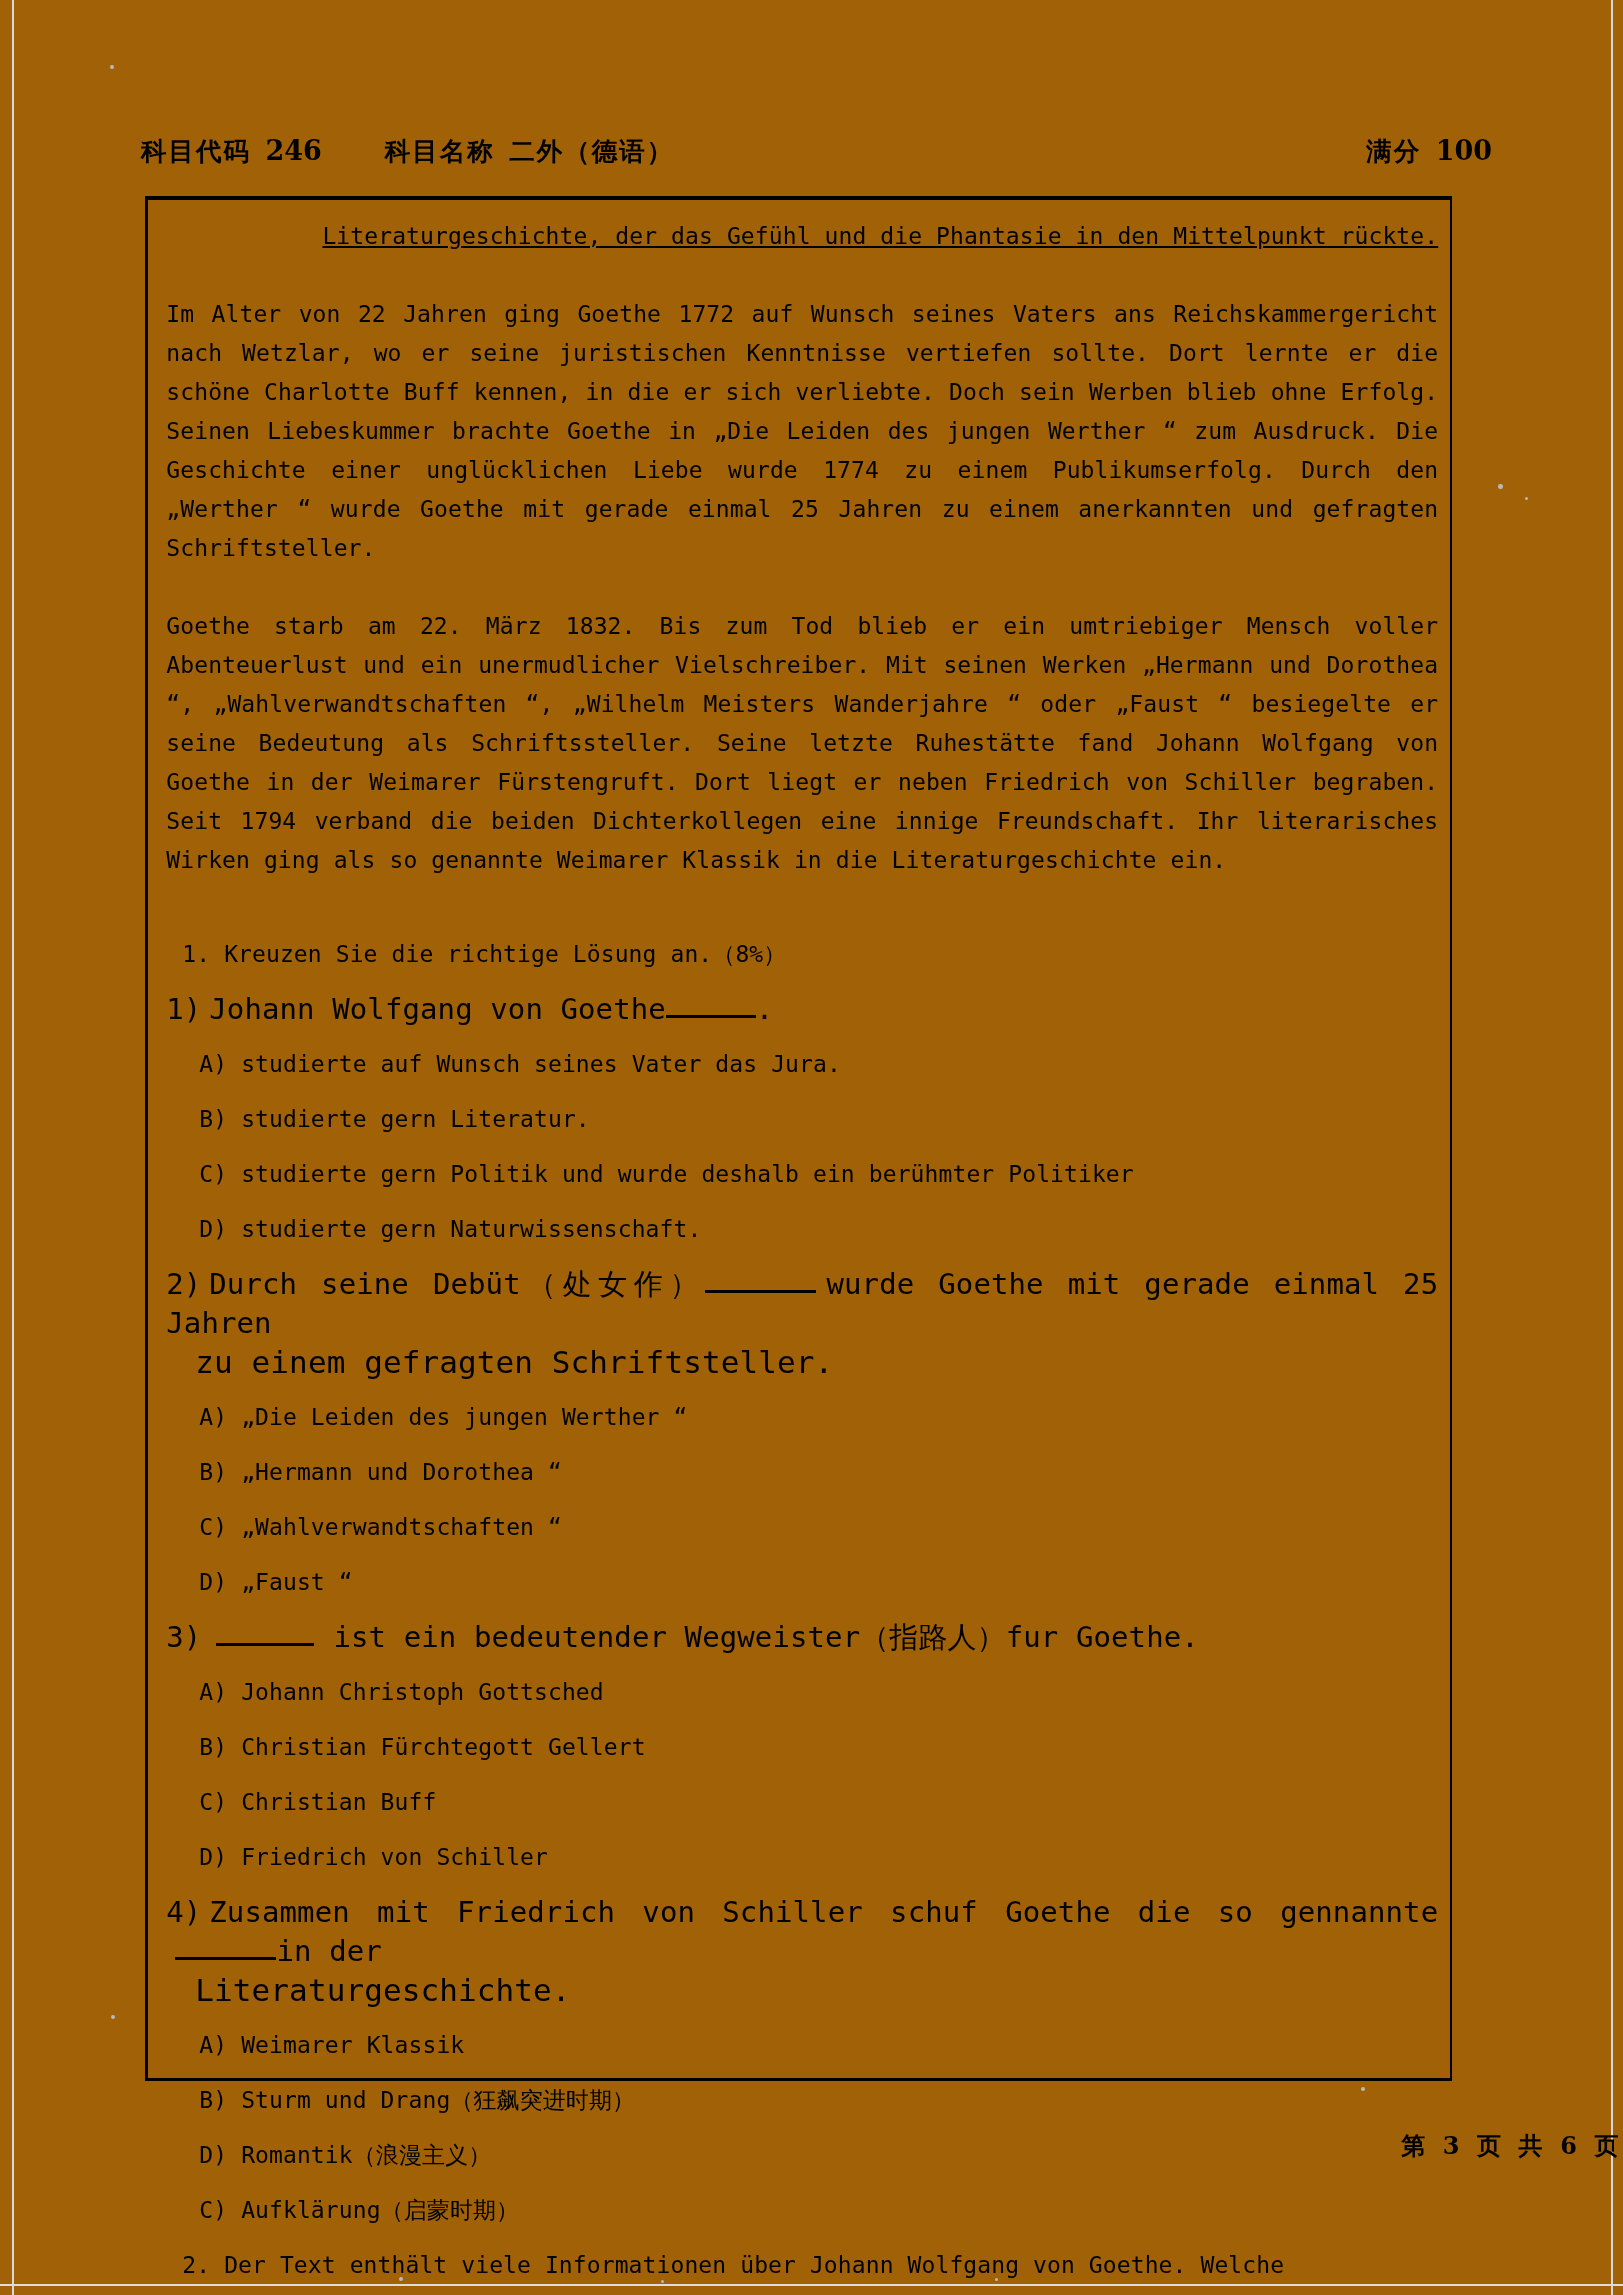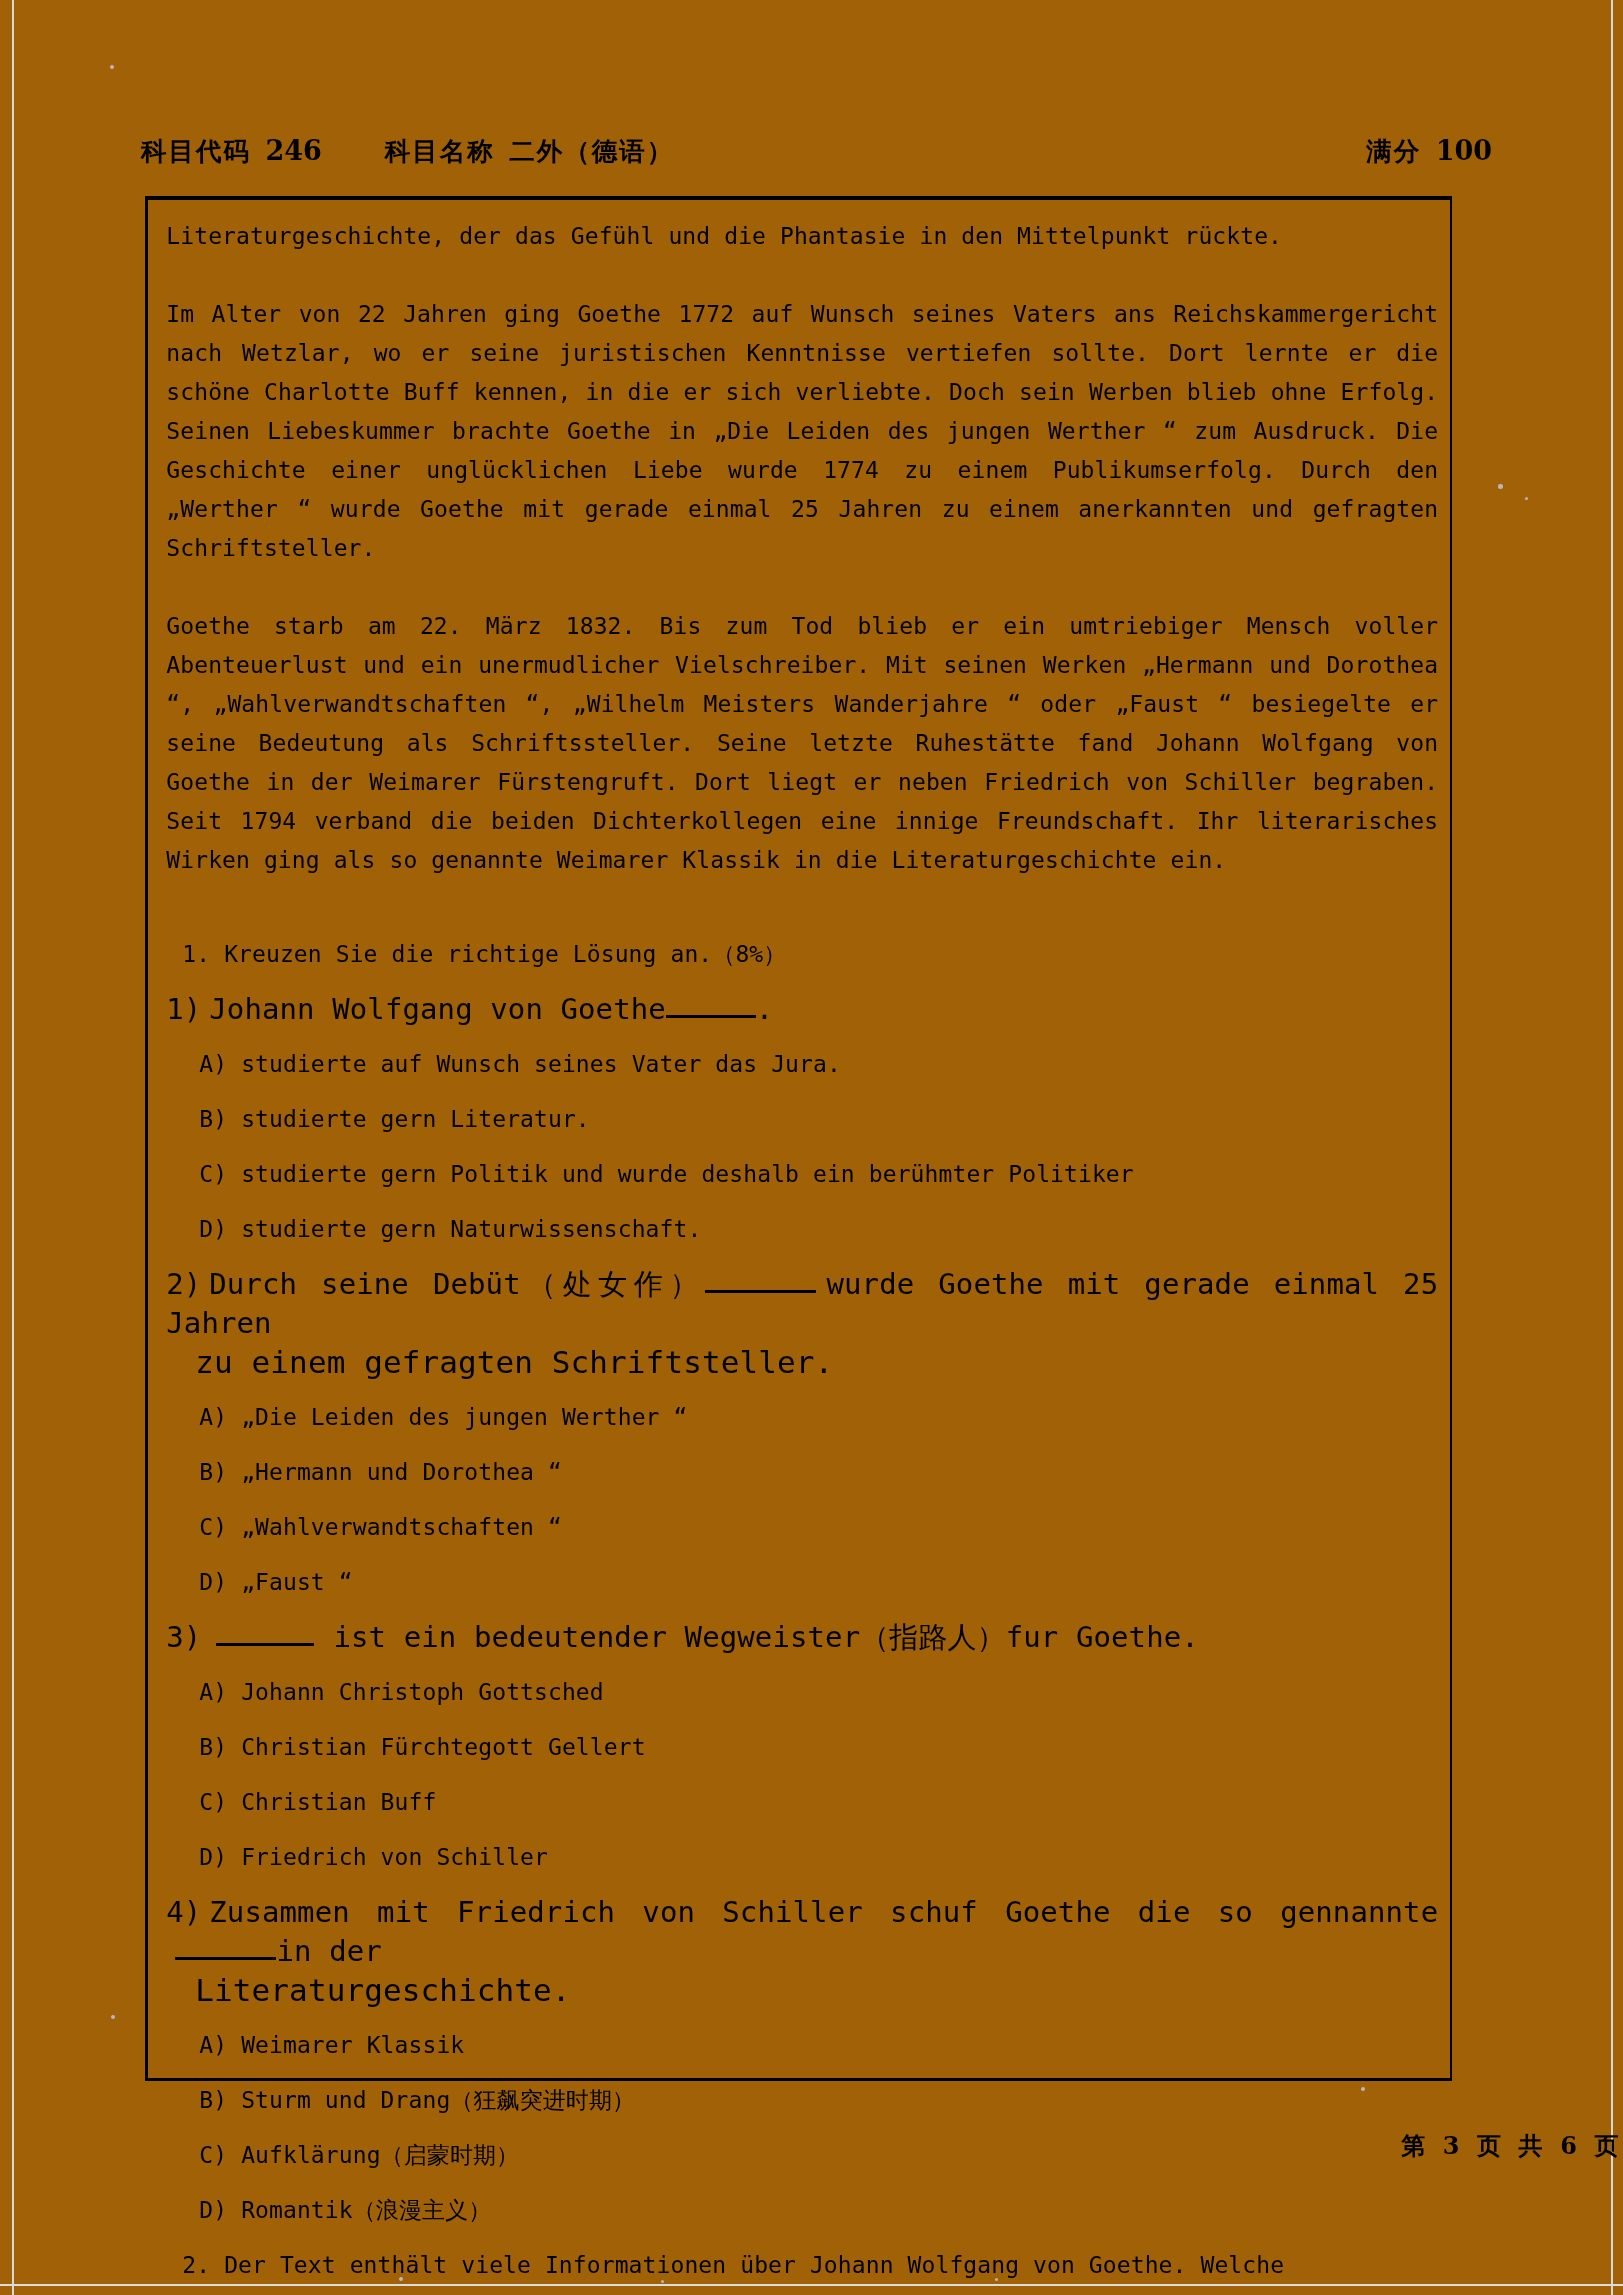--- a/index.html
+++ b/index.html
@@ -85,21 +85,21 @@
 
   
   .para {
     font-size: 23px;
     line-height: 39px;
     text-align: justify;
     text-justify: inter-word;
     margin: 0;
     letter-spacing: 0.1px;
   }
-  .para.nojust { text-align: left; }
+  .para.nojust { text-align: right; text-decoration: underline; }
   .spacer-line { height: 39px; }
 
   
   .q-main {
     font-size: 23px;
     line-height: 39px;
     margin: 16px;
     letter-spacing: 0.1px;
     white-space: pre-wrap;
   }
@@ -222,22 +222,22 @@
       <p class="q-item"><span>3)</span><span class="blank w3" style="margin-left:14.4px;"></span><span style="margin-left:19.6px;">ist ein bedeutender Wegweister（指路人）fur Goethe.</span></p>
       <p class="q-opt">A) Johann Christoph Gottsched</p>
       <p class="q-opt">B) Christian Fürchtegott Gellert</p>
       <p class="q-opt">C) Christian Buff</p>
       <p class="q-opt">D) Friedrich von Schiller</p>
 
       <p class="q-item justify"><span>4)</span><span style="margin-left:7.9px;margin-top:31px;">Zusammen mit Friedrich von Schiller schuf Goethe die so gennannte</span><span class="blank w4" style="margin-left:9.2px;"></span><span>in der</span></p>
       <p class="q-cont">Literaturgeschichte.</p>
       <p class="q-opt">A) Weimarer Klassik</p>
       <p class="q-opt">B) Sturm und Drang（狂飙突进时期）</p>
+      <p class="q-opt">D) Romantik（浪漫主义）</p>
       <p class="q-opt">C) Aufklärung（启蒙时期）</p>
-      <p class="q-opt">D) Romantik（浪漫主义）</p>
 
       <p class="q-main">2. Der Text enthält viele Informationen über Johann Wolfgang von Goethe. Welche</p>
       <p class="q-cont">Zeitangabe passt zu welcher Aussage? Ordnen Sie zu.（6%）</p>
 
     </div>
   </div>
 
   <div class="footer">第 3 页 共 6 页</div>
 
 </div>

